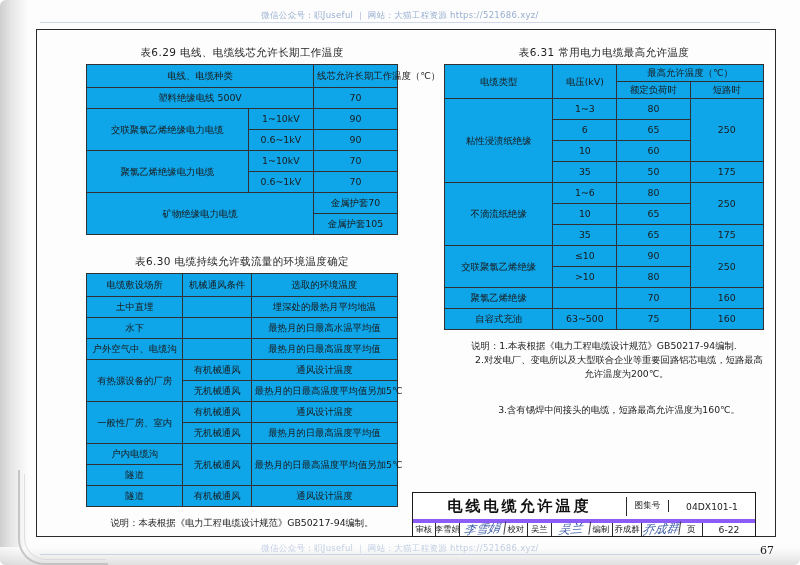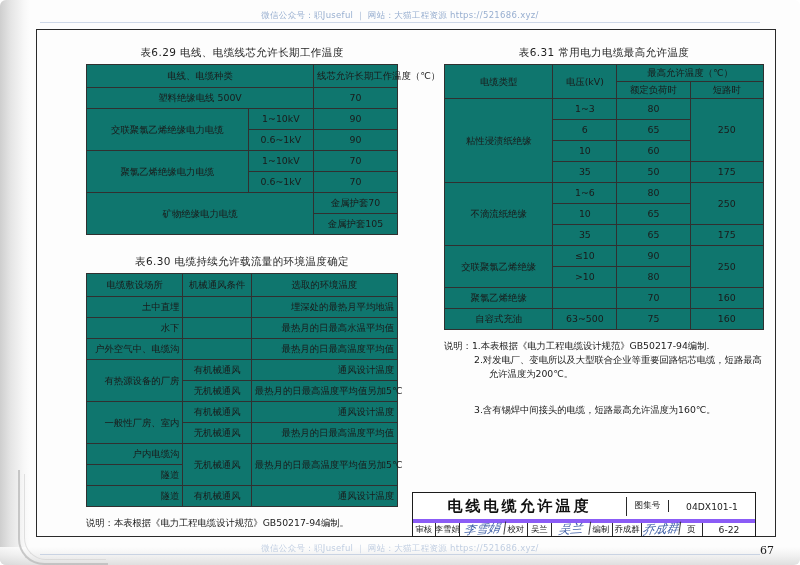--- a/index.html
+++ b/index.html
@@ -81,46 +81,47 @@
     margin-bottom: 4px;
     text-align: center;
     letter-spacing: .4px;
     white-space: nowrap;
   }
 
   table.doc {
     width: 100%;
     border-collapse: collapse;
     table-layout: fixed;
-    background: #0f766e;
+    background: #0ea5e9;
   }
   table.doc td, table.doc th {
     border: 1px solid #303030;
     font-weight: normal;
     font-size: 9.4px;
     color: #1a1a1a;
     padding: 2px 3px;
     text-align: center;
     vertical-align: middle;
     line-height: 1.25;
     white-space: nowrap;
   }
   table.doc .tall { height: 21px; }
   table.doc .hdr  { height: 23px; }
-  table.doc .lft  { text-align: right; }
+  table.doc .lft  { text-align: center; }
 
   
   table.doc { border: 1.4px solid #1c1c1c; }
 
   
   .note {
     font-size: 9.3px;
     color: #1a1a1a;
     line-height: 1.5;
     margin-top: 9px;
+    text-align: center;
   }
   .note-line { white-space: nowrap; }
   .note-indent  { padding-left: 30px; }
   .note-indent2 { padding-left: 45px; }
 
   
   .titleblock {
     position: absolute;
     left: 412px; top: 492px;
     width: 344px; height: 45px;

